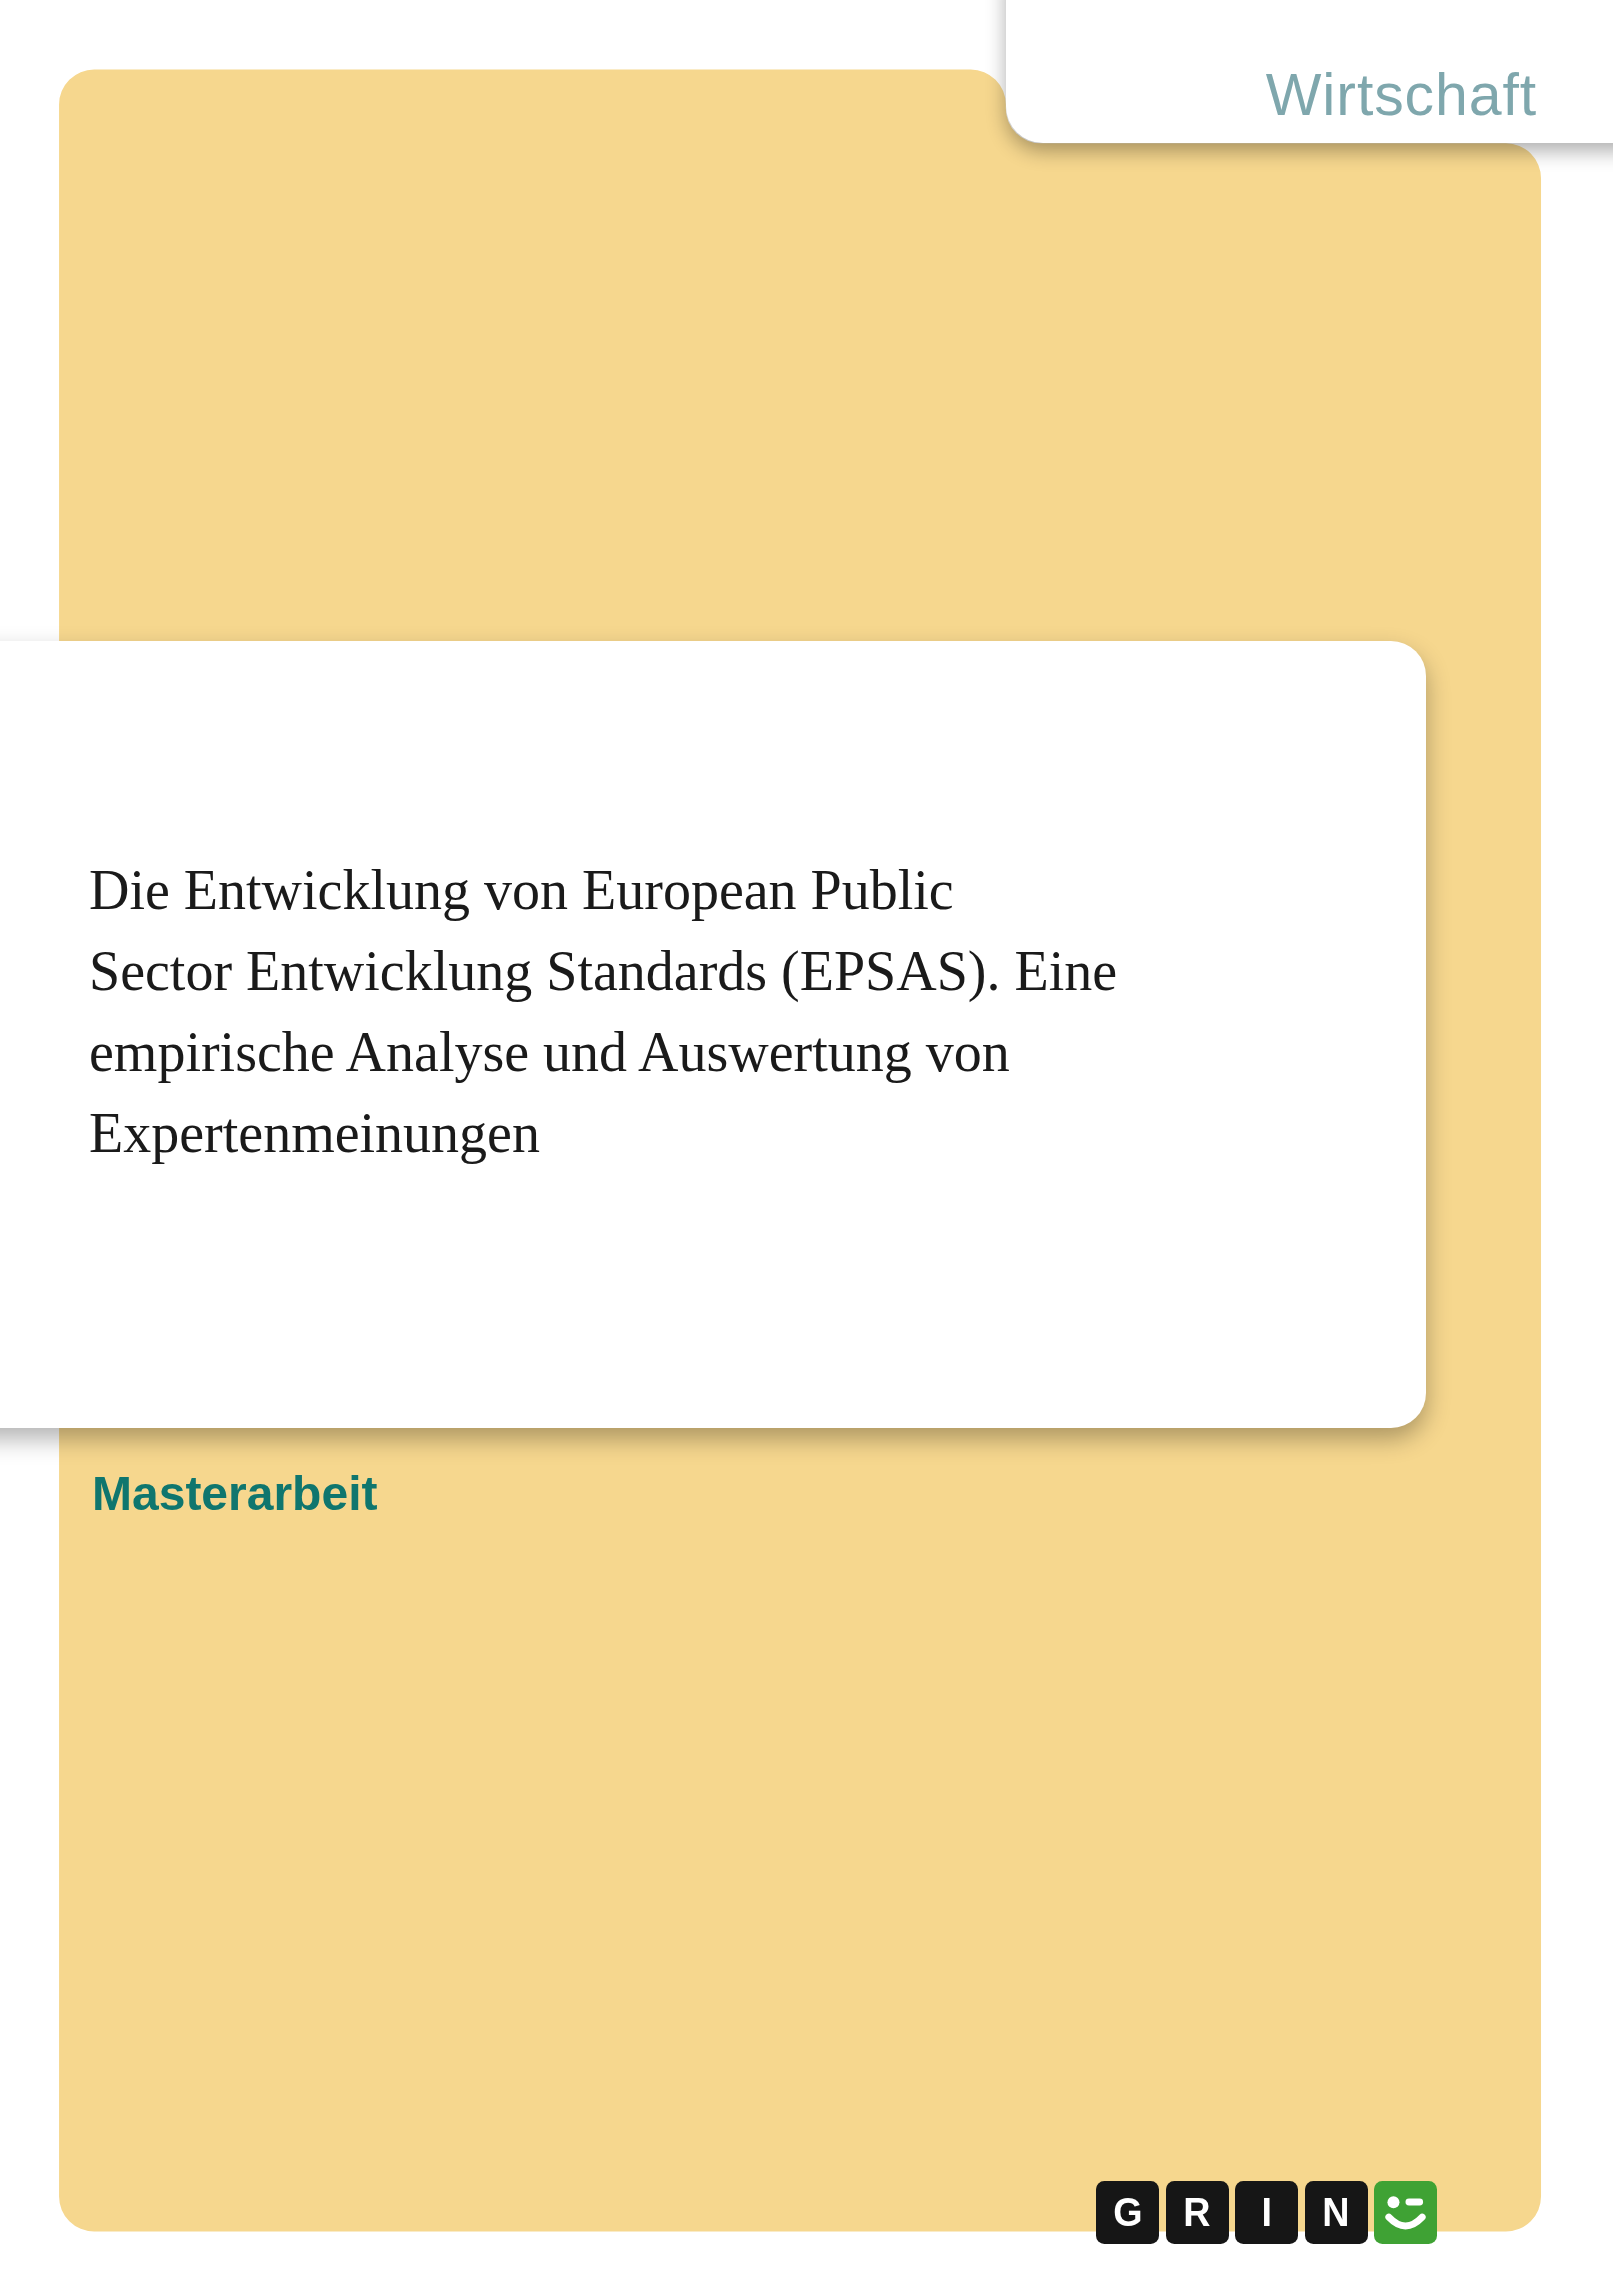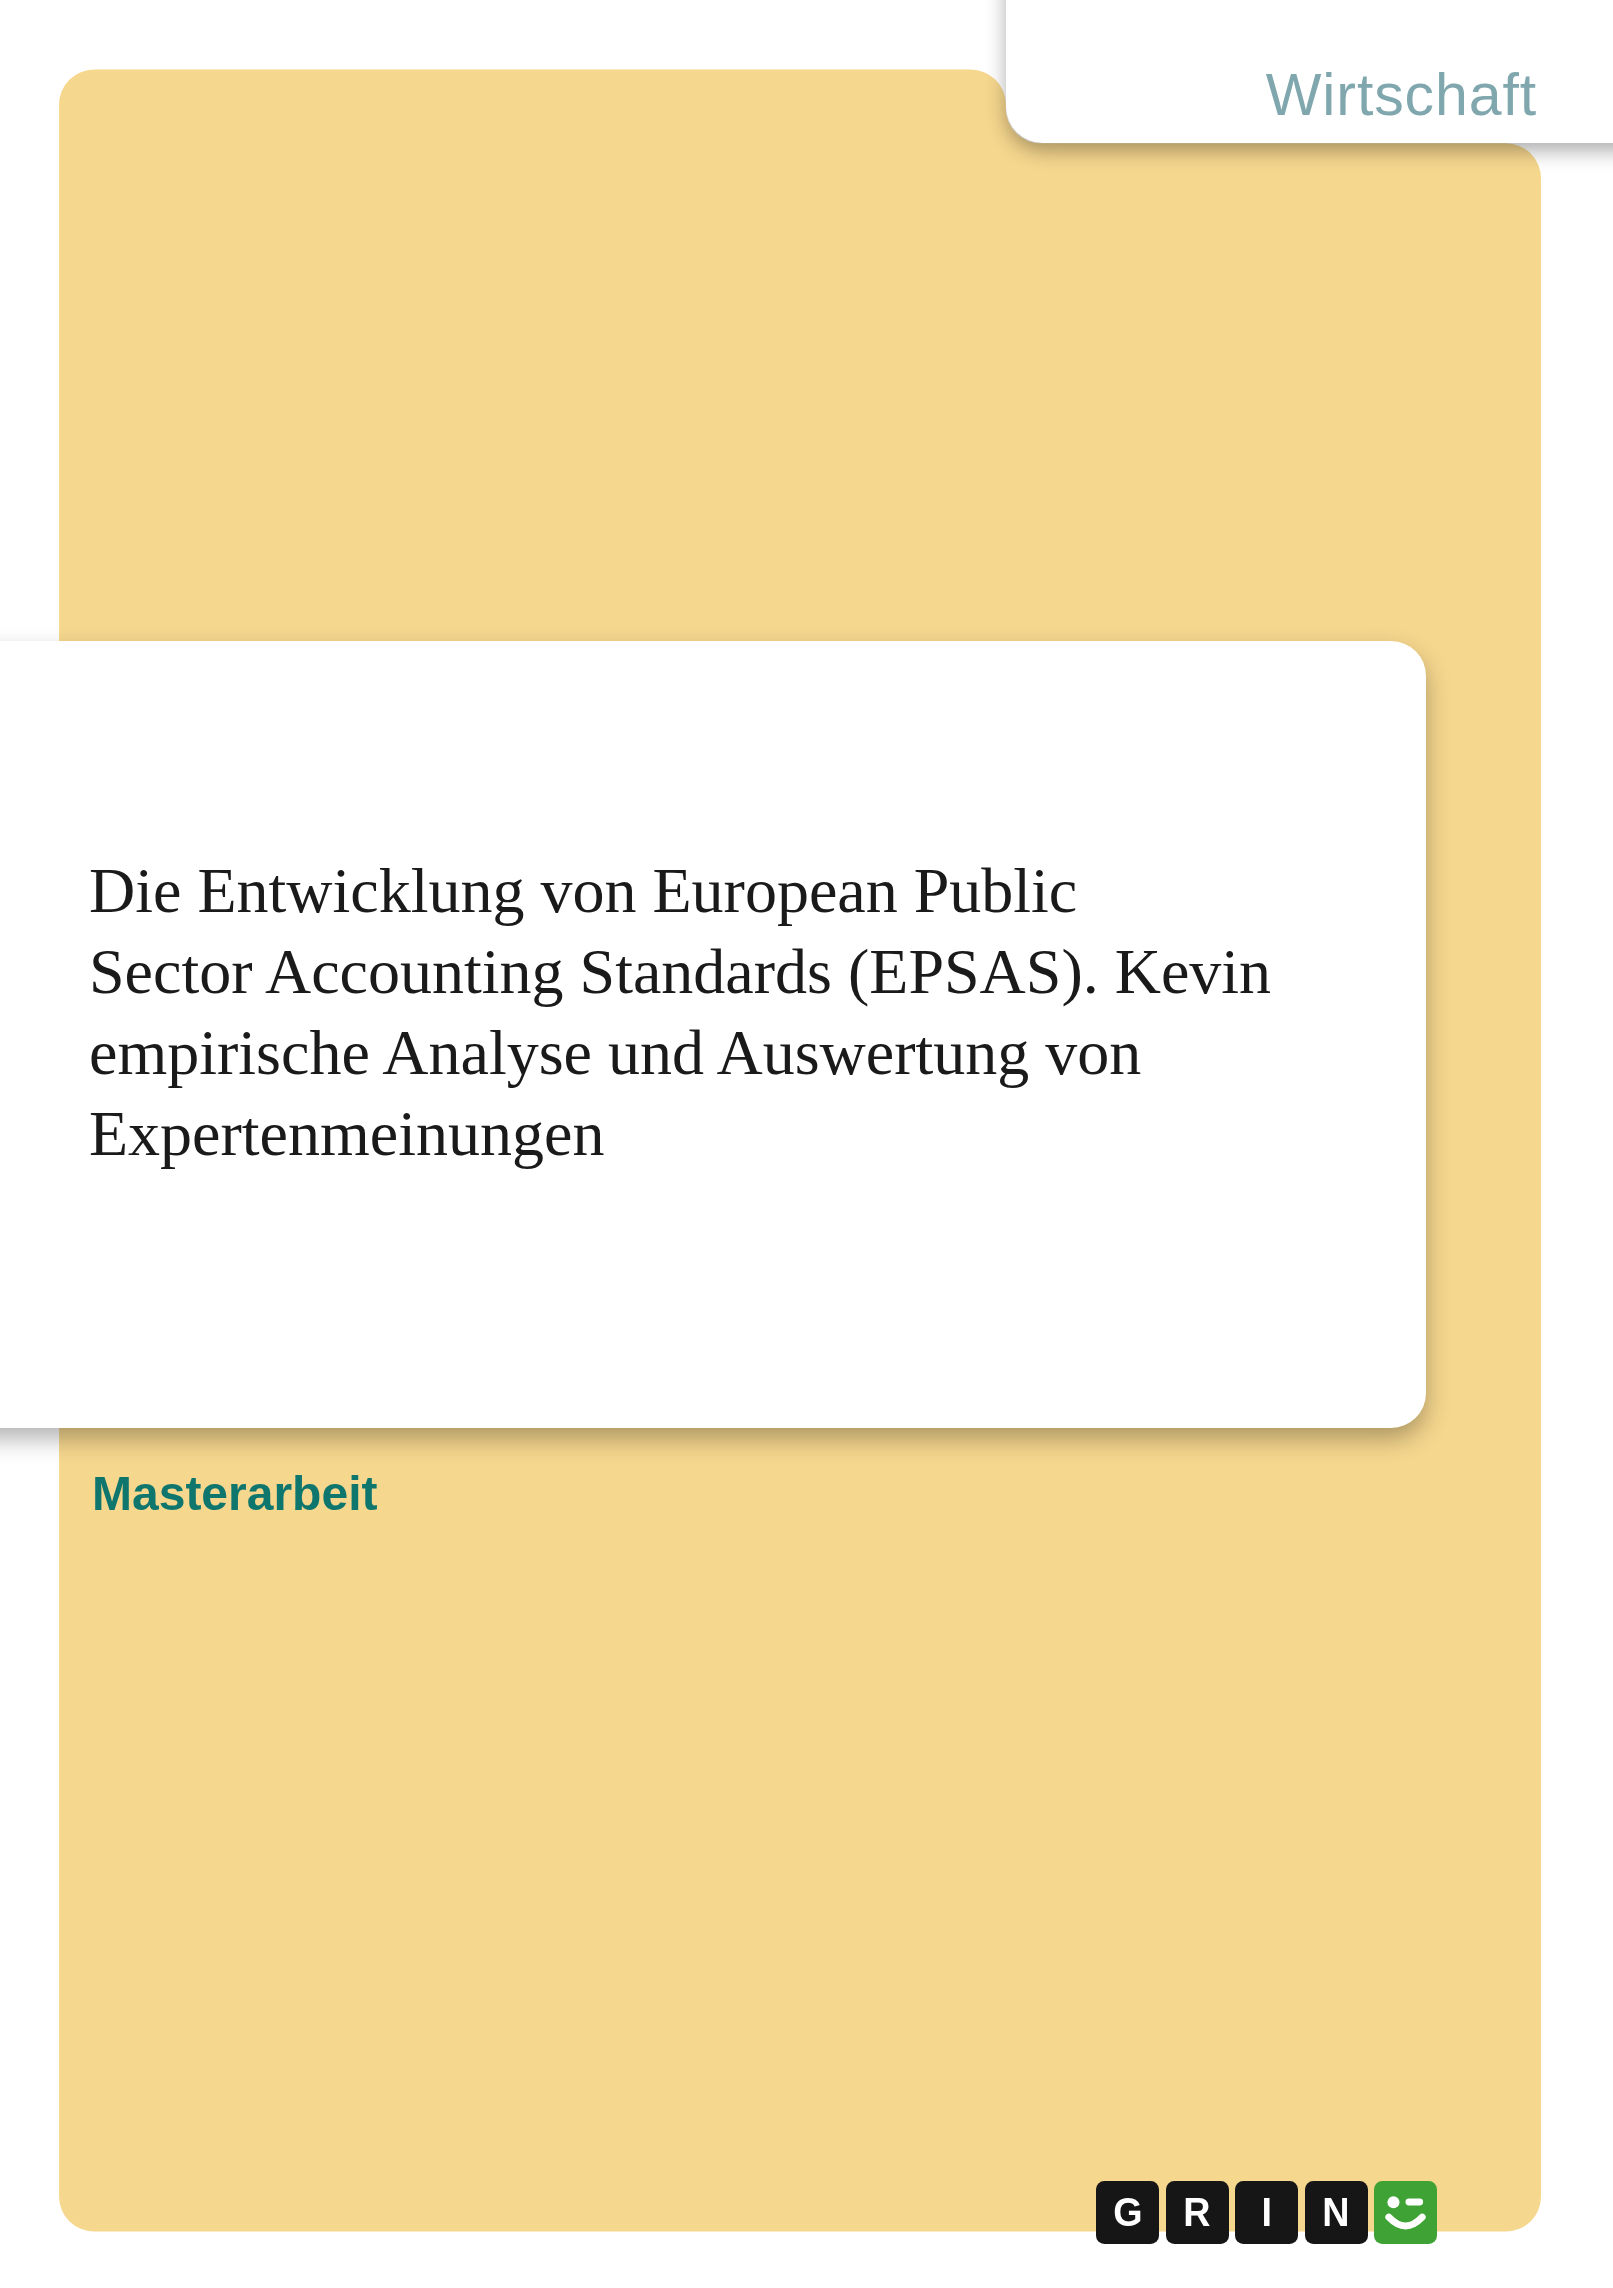--- a/index.html
+++ b/index.html
@@ -31,21 +31,21 @@
     box-shadow:0 11px 24px rgba(0,0,0,0.30);
     z-index:3;
   }
   .author-name{
     position:absolute;left:129px;top:36px;
     font-size:48px;line-height:1.15;font-weight:700;
   }
   .book-title{
     position:absolute;left:126px;top:209px;width:1311px;
     font-family:"Liberation Serif",serif;
-    font-size:64px;line-height:81px;font-weight:400;
+    font-size:56px;line-height:81px;font-weight:400;
     letter-spacing:0px;
   }
   .thesis-type{
     position:absolute;left:92px;top:1466px;
     font-size:48px;line-height:1.15;font-weight:700;
     z-index:4;
   }
   .grin-logo{
     position:absolute;left:1096px;top:2181px;
     display:flex;gap:6.5px;
@@ -82,21 +82,21 @@
              Z" fill="#F6D78E"></path>
   </svg>
 
   <div class="top-band"></div>
 
   <div class="category-label" style="color:#7FA7AD;">Wirtschaft</div>
 
   <div class="title-panel">
     <div class="book-title" style="color:#1A1A1A;">
       <div>Die Entwicklung von European Public</div>
-      <div>Sector Accounting Standards (EPSAS). Kevin</div>
+      <div>Sector Entwicklung Standards (EPSAS). Eine</div>
       <div>empirische Analyse und Auswertung von</div>
       <div>Expertenmeinungen</div>
     </div>
   </div>
 
   <div class="thesis-type" style="color:#0f766e;">Masterarbeit</div>
 
   <div class="grin-logo">
     <div class="logo-tile" style="background:#161616;color:#FFFFFF;">
       <span>G</span>

